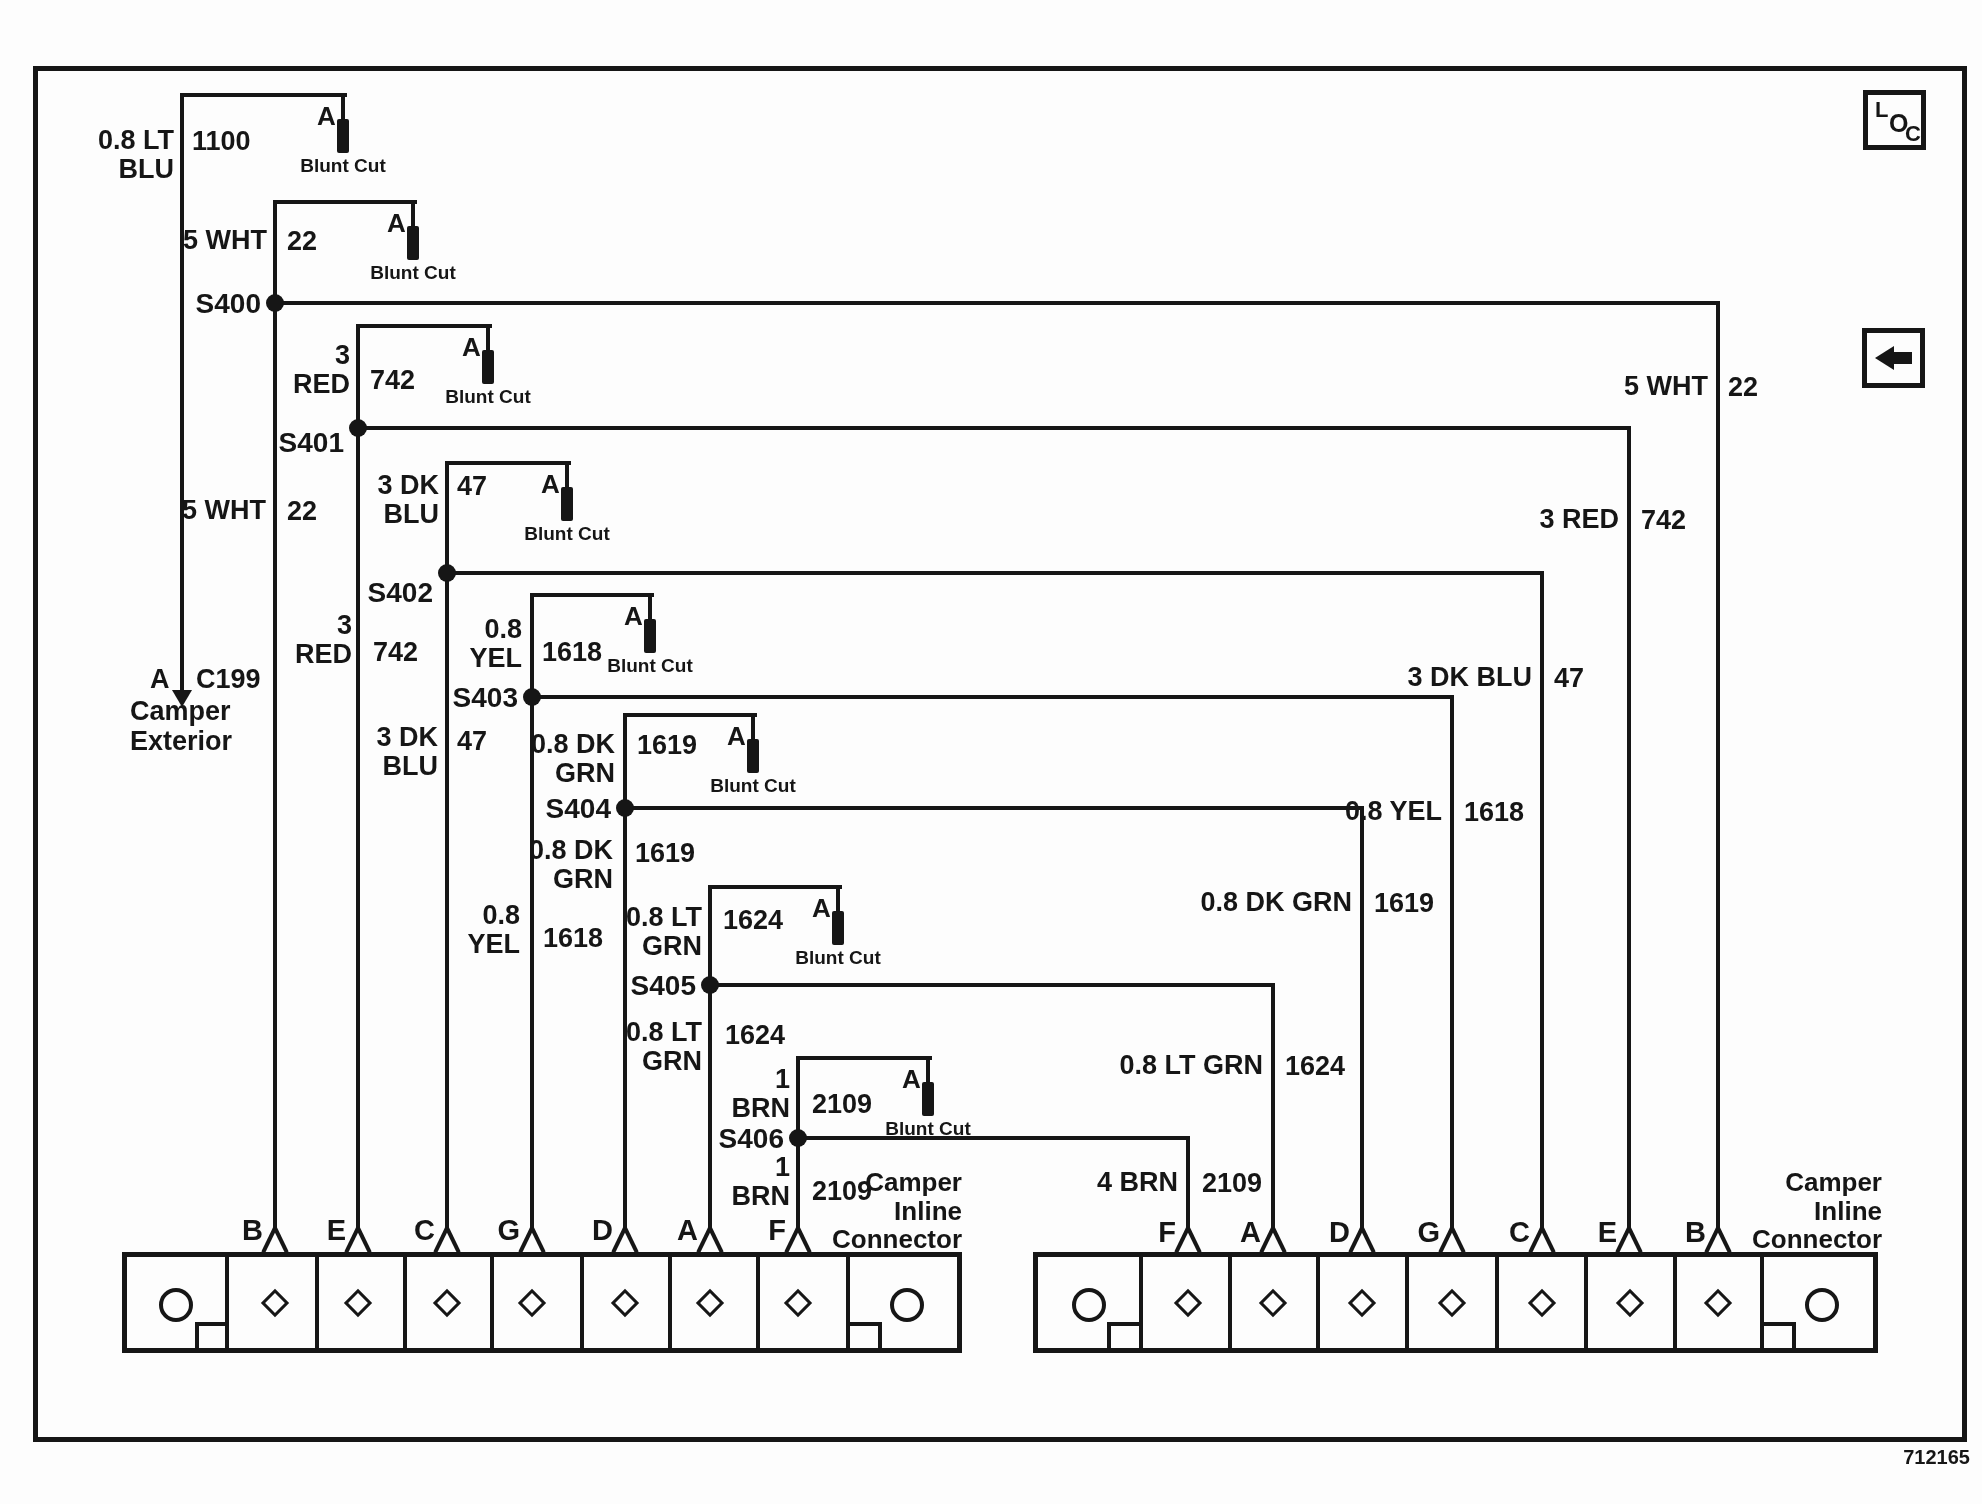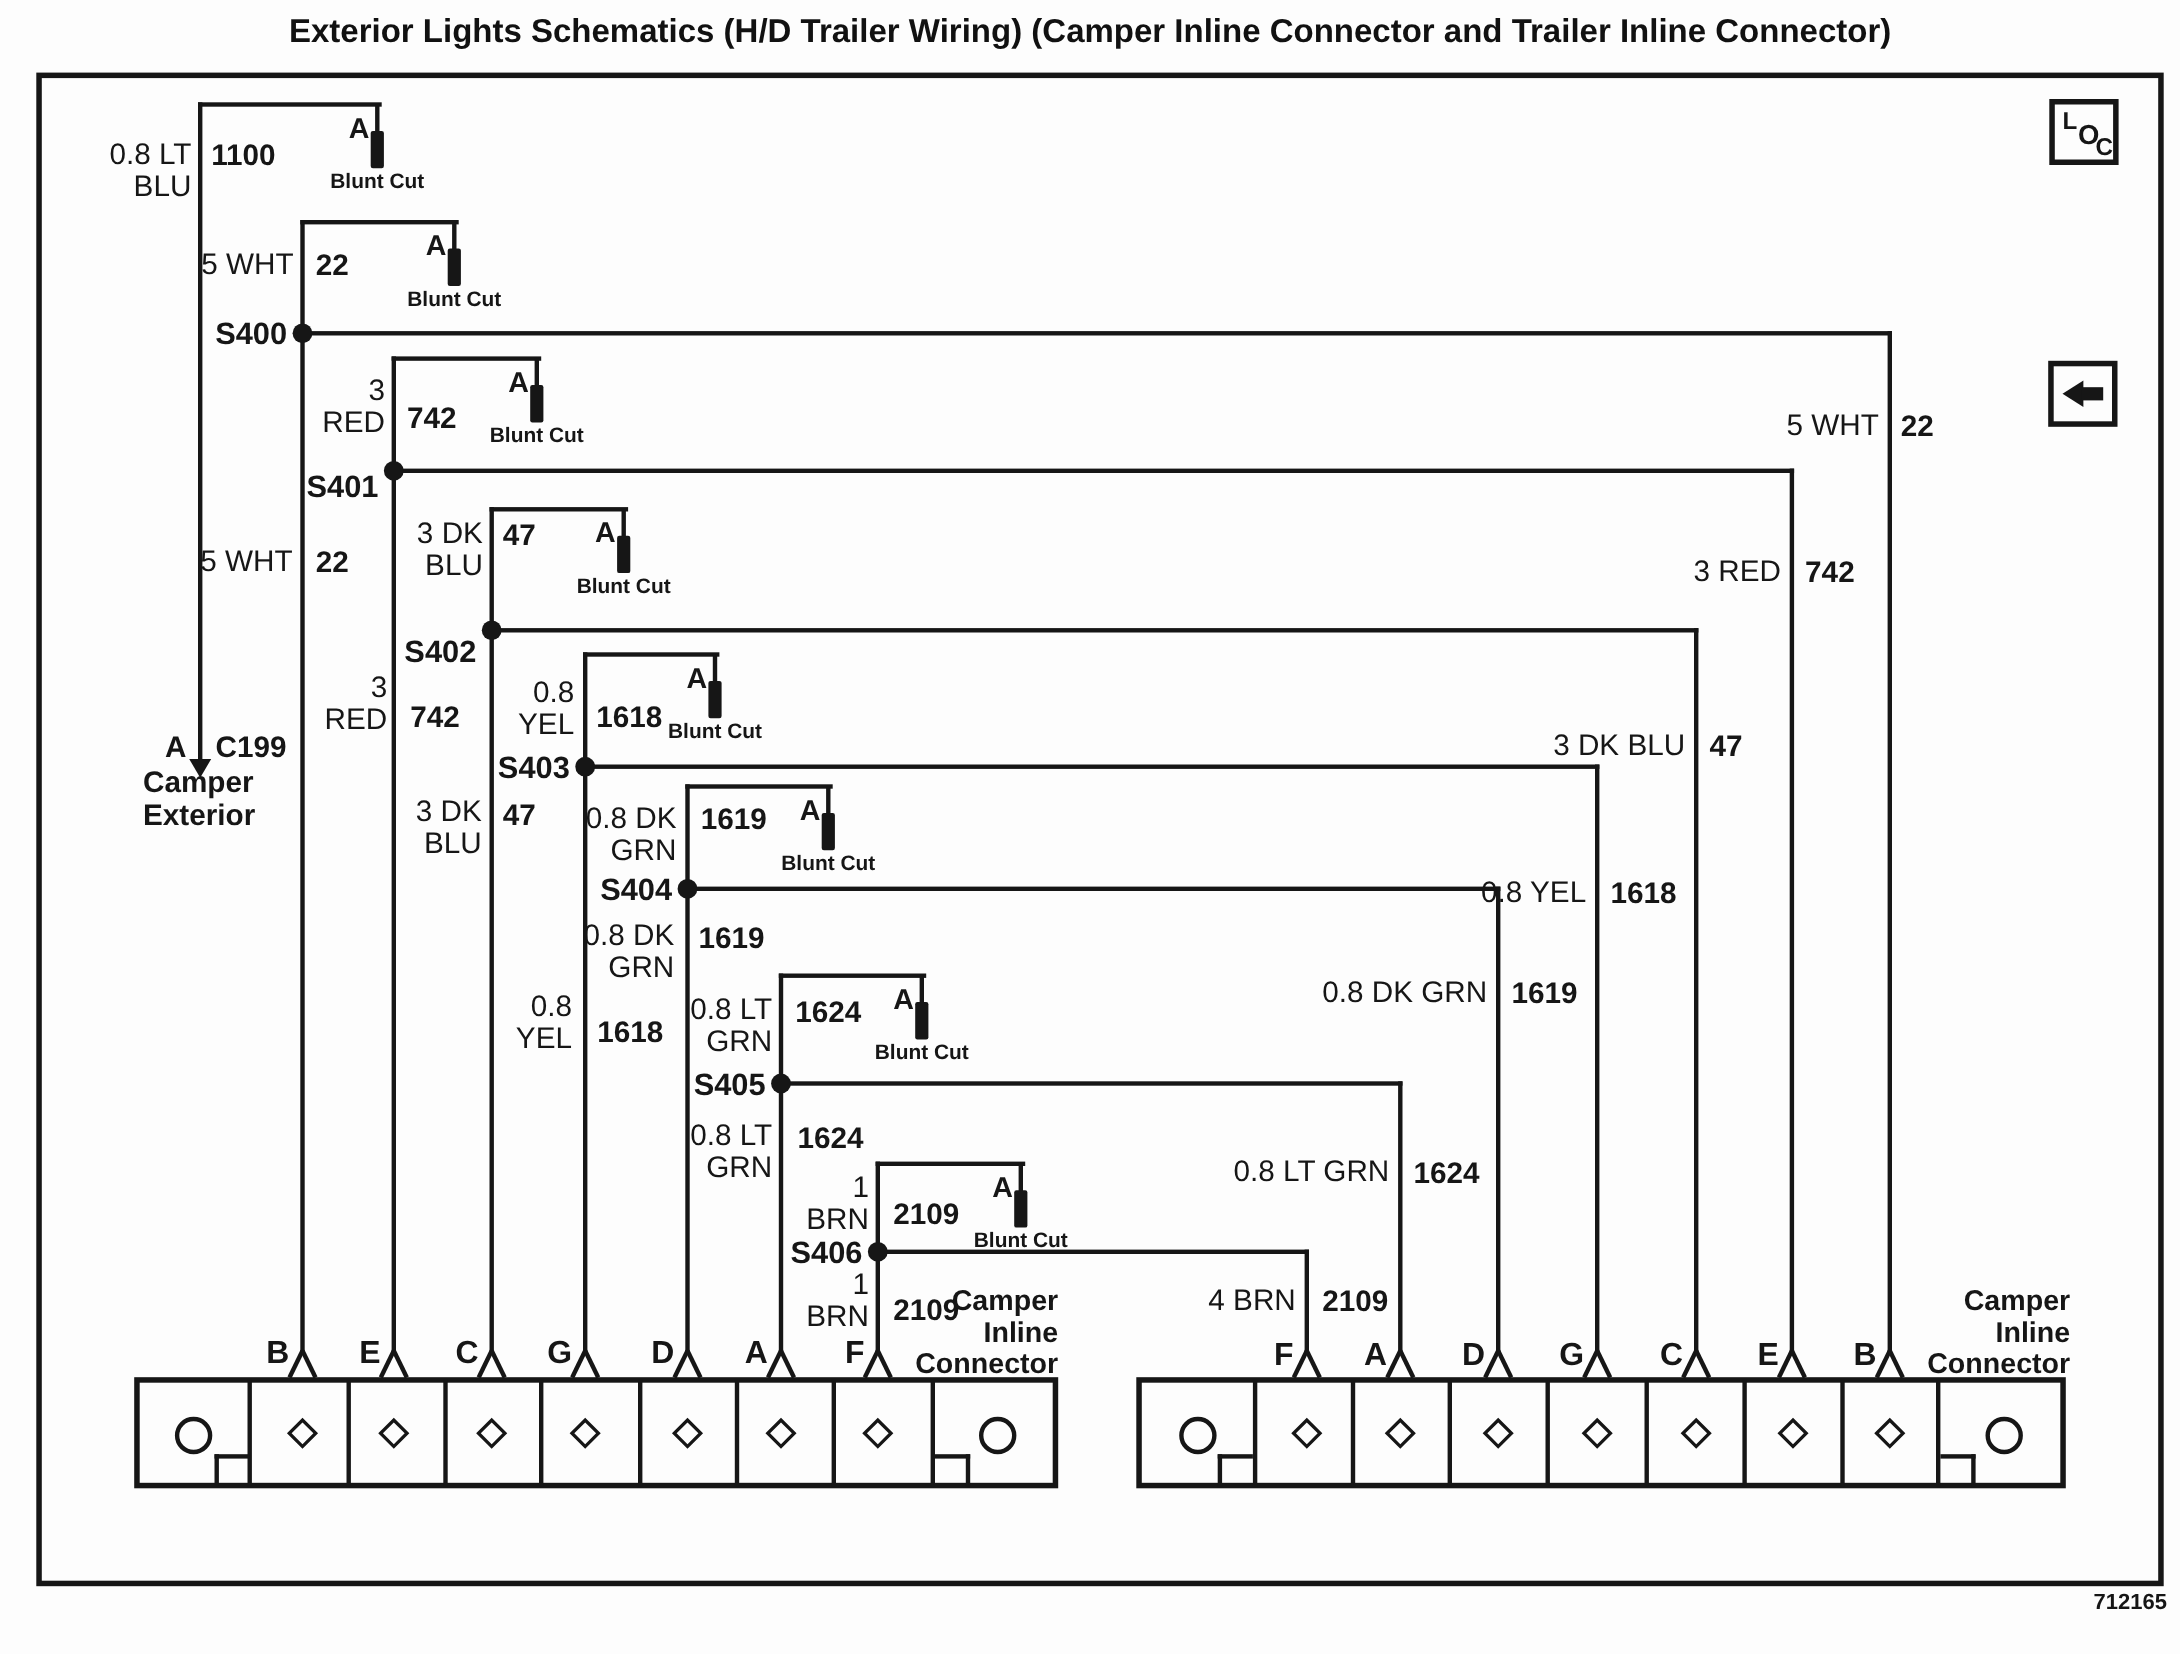--- a/index.html
+++ b/index.html
@@ -1,21 +1,21 @@
 <!DOCTYPE html>
 <html><head>
 <meta charset="utf-8">
 <style>
   html,body{margin:0;padding:0;background:#e8e8e8;}
   #page{position:relative;width:1982px;height:1504px;background:#fdfdfd;overflow:hidden;
         font-family:"Liberation Sans", sans-serif;color:#161616;}
   .v{position:absolute;width:4px;background:#161616;}
   .h{position:absolute;height:4px;background:#161616;}
   .box{position:absolute;border:5px solid #161616;box-sizing:border-box;background:transparent;}
-  .lbl{position:absolute;font-weight:normal;font-size:27px;line-height:1.07;white-space:pre;color:#161616;}
+  .lbl{position:absolute;font-weight:bold;font-size:27px;line-height:1.07;white-space:pre;color:#161616;}
   .rt{text-align:right;}
   .ckt{position:absolute;font-weight:bold;font-size:27px;white-space:nowrap;color:#161616;}
   .splice{position:absolute;font-weight:bold;font-size:28px;width:130px;text-align:right;color:#161616;}
   .dot{position:absolute;width:18px;height:18px;border-radius:50%;background:#161616;}
   .bar{position:absolute;width:12px;height:34px;background:#161616;border-radius:2px;}
   .alab{position:absolute;font-weight:bold;font-size:26px;color:#161616;}
   .bc{position:absolute;width:160px;text-align:center;font-weight:bold;font-size:19px;color:#161616;}
   .pin{position:absolute;font-weight:bold;font-size:29px;color:#161616;}
   .fork{position:absolute;width:26px;height:26px;}
   .fork::before,.fork::after{content:"";position:absolute;top:0;left:11px;width:4px;height:27px;
@@ -37,21 +37,20 @@
         border-bottom:12px solid transparent;border-right:19px solid #161616;}
   .arr-shaft{position:absolute;left:25px;top:19px;width:20px;height:12px;background:#161616;}
   .c199-arrow{position:absolute;left:172px;top:690px;width:0;height:0;border-left:10px solid transparent;
         border-right:10px solid transparent;border-top:17px solid #161616;}
 </style>
 </head>
 <body>
 
 <div id="page">
 
-  <div id="title">Exterior Lights Schematics (H/D Trailer Wiring) (Camper Inline Connector and Trailer Inline Connector)</div>
   <div class="box" style="left:33px;top:66px;width:1934px;height:1376px;"></div>
 
   <div class="v" style="left:180px;top:93px;height:601px;"></div>
   <div class="v" style="left:273px;top:200px;height:1030px;"></div>
   <div class="v" style="left:356px;top:324px;height:906px;"></div>
   <div class="v" style="left:445px;top:461px;height:769px;"></div>
   <div class="v" style="left:530px;top:593px;height:637px;"></div>
   <div class="v" style="left:623px;top:713px;height:517px;"></div>
   <div class="v" style="left:708px;top:885px;height:345px;"></div>
   <div class="v" style="left:796px;top:1056px;height:174px;"></div>

